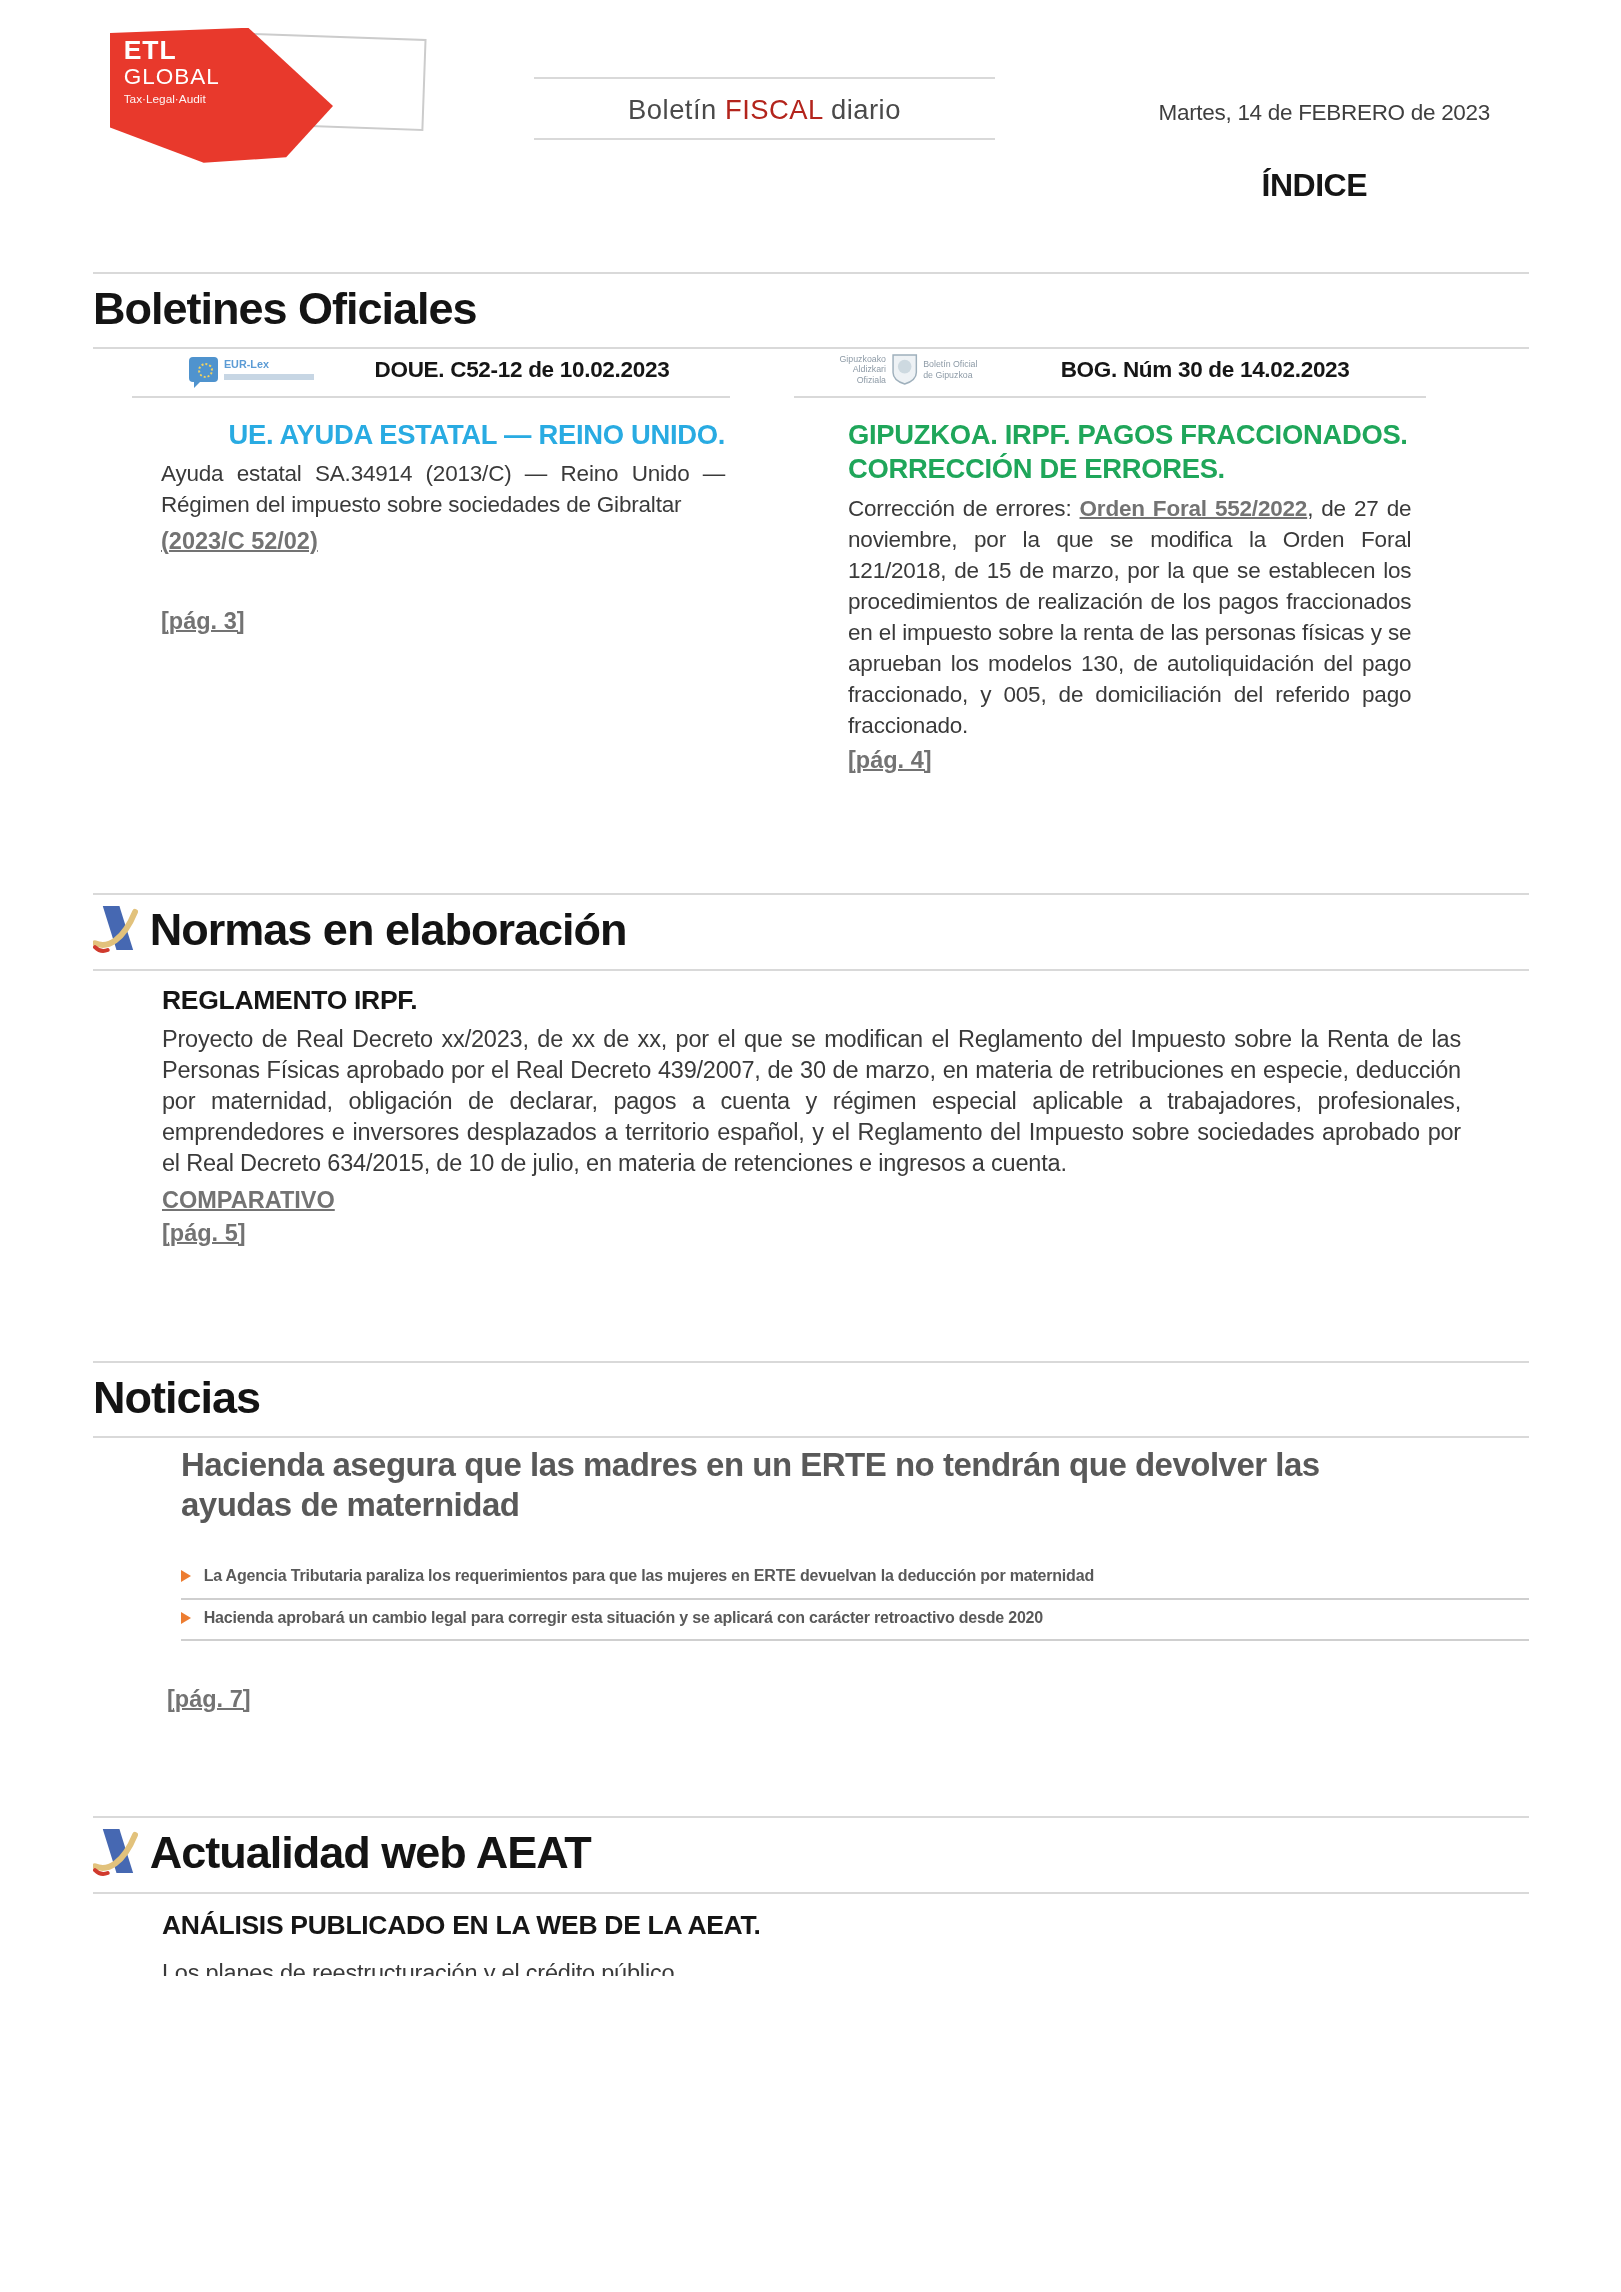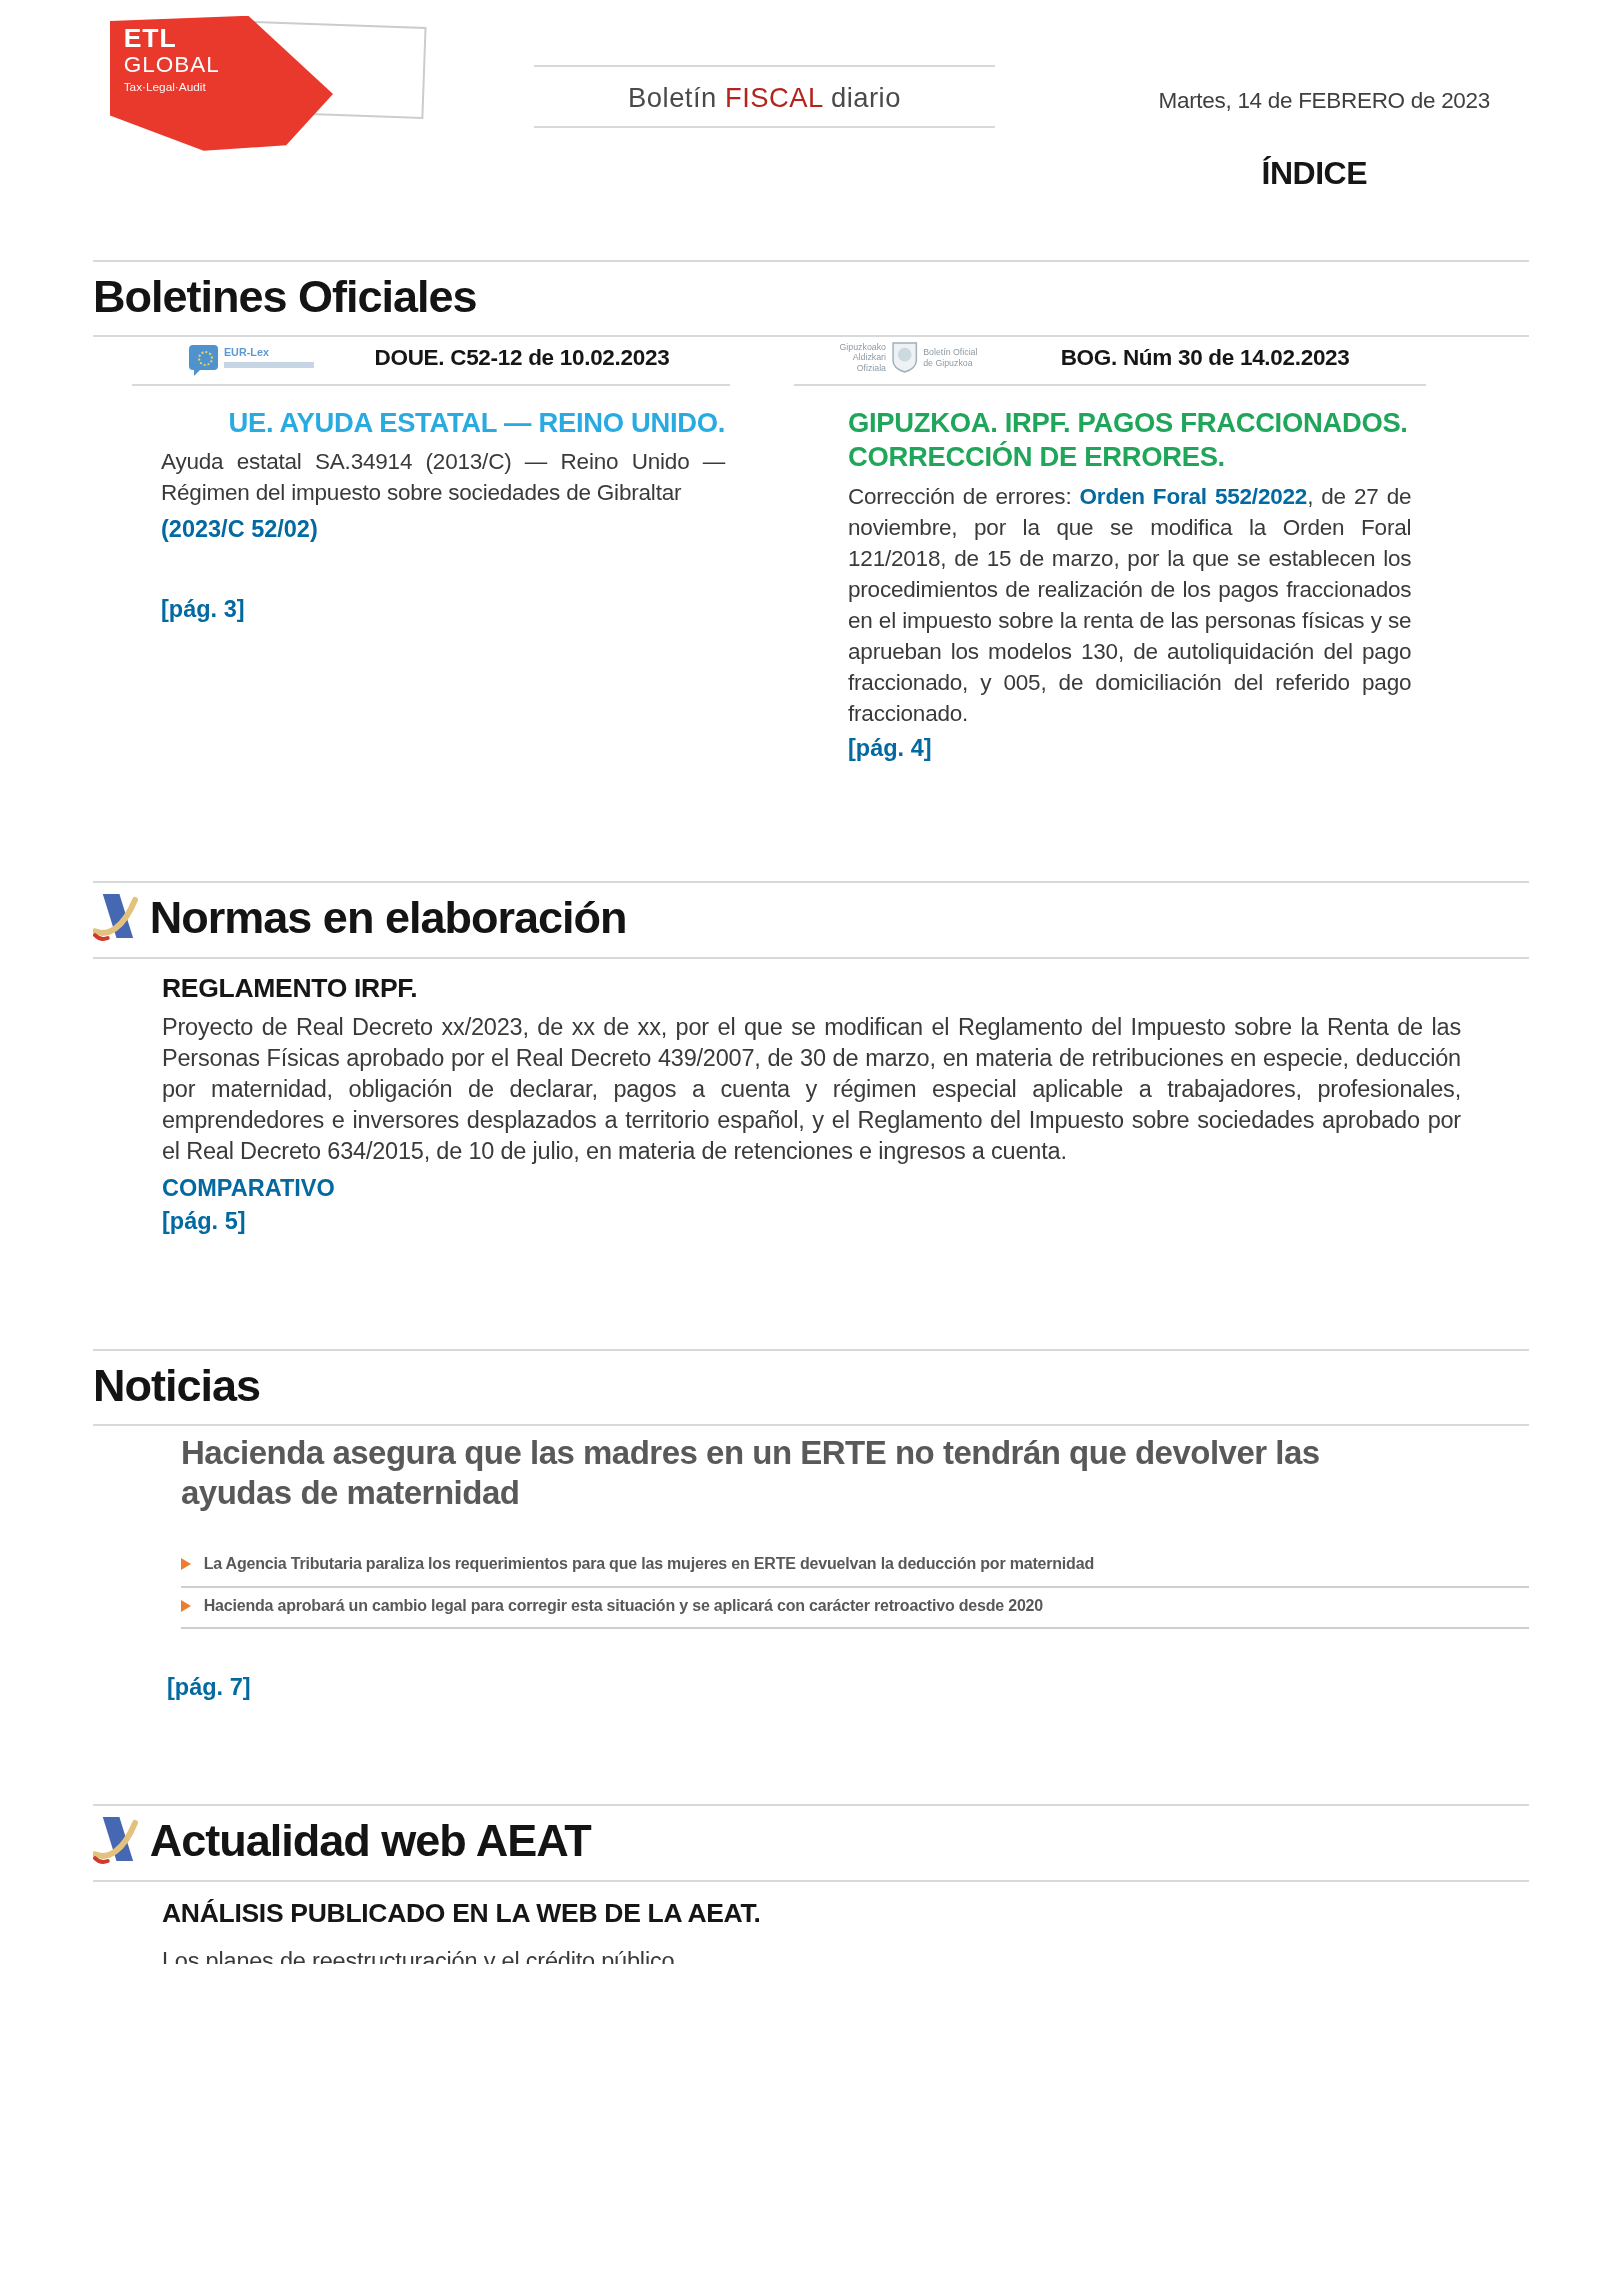--- a/index.html
+++ b/index.html
@@ -1,18 +1,18 @@
 <!DOCTYPE html>
 <html><head>
 <meta charset="utf-8">
 <style>
   * { margin:0; padding:0; box-sizing:border-box; }
   html,body { background:#ffffff; }
   body { font-family:"Liberation Sans", sans-serif; color:#3a3a3a; }
-  .page { position:relative; width:1621px; height:1964px; background:#fff; overflow:hidden; margin:0 auto; }
+  .page { position:relative; width:1621px; height:1964px; background:#fff; overflow:hidden; margin:12px auto; }
 
   
   .etl-box { position:absolute; left:251px; top:23.5px; width:174px; height:92px;
              border:2px solid #cccccc; background:#fff; transform:rotate(2deg); z-index:1; }
   .etl-flag { position:absolute; left:110px; top:15.7px; width:223px; height:135px;
               background:#e8392c; z-index:2;
               clip-path:polygon(0 4%, 62% 0, 100% 58%, 79% 96%, 42% 100%, 0 74%); }
   .etl-flag-text { position:absolute; left:13.7px; top:9.8px; color:#fff; line-height:1.05; }
   .etl-l1 { font-size:26.5px; font-weight:700; letter-spacing:1px; }
   .etl-l2 { font-size:22.5px; font-weight:400; letter-spacing:1px; }
@@ -54,21 +54,21 @@
   .bog { display:flex; align-items:center; gap:4.9px; margin-left:31px; }
   .bog-txt { font-size:8.8px; color:#8d9aa6; line-height:1.15; width:61px; }
   .bog-txt.r { text-align:left; } .bog-txt.l { text-align:right; }
 
   
   h3.item { font-size:27.4px; font-weight:700; line-height:1.26; letter-spacing:-0.3px; margin:11.8px 0 5.9px; }
   .blue-t { color:#29abe2;text-align:right; }
   .green-t { color:#1fa65a; }
   .dark-t { color:#161616; font-size:26.5px; font-weight:700; letter-spacing:-0.3px; }
   p.body { font-size:22.5px; line-height:1.38; text-align:justify; color:#3a3a3a; letter-spacing:-0.2px; }
-  a.lnk { color:#0369a1; font-weight:700; text-decoration-thickness:2px; cursor:pointer; }
+  a.lnk { color:#737373; font-weight:700; text-decoration:underline; text-decoration-thickness:2px; cursor:pointer; }
   .pag { display:inline-block; font-size:23.5px; margin-top:5.9px; }
   .doclink { display:inline-block; font-size:23.5px; margin-top:7.8px; }
 
   .normas-body { position:absolute; left:162px; top:973px; width:1299px; }
   .normas-body p.body { font-size:23.5px; line-height:1.32; margin-top:7.8px; }
 
   
   .noticias-block { position:absolute; left:181px; top:1433px; width:1348px; }
   .news-headline { width:1176px; font-size:33px; font-weight:700; color:#595959; line-height:1.22; letter-spacing:-0.5px; }
   .bullets { margin-top:33px; }

